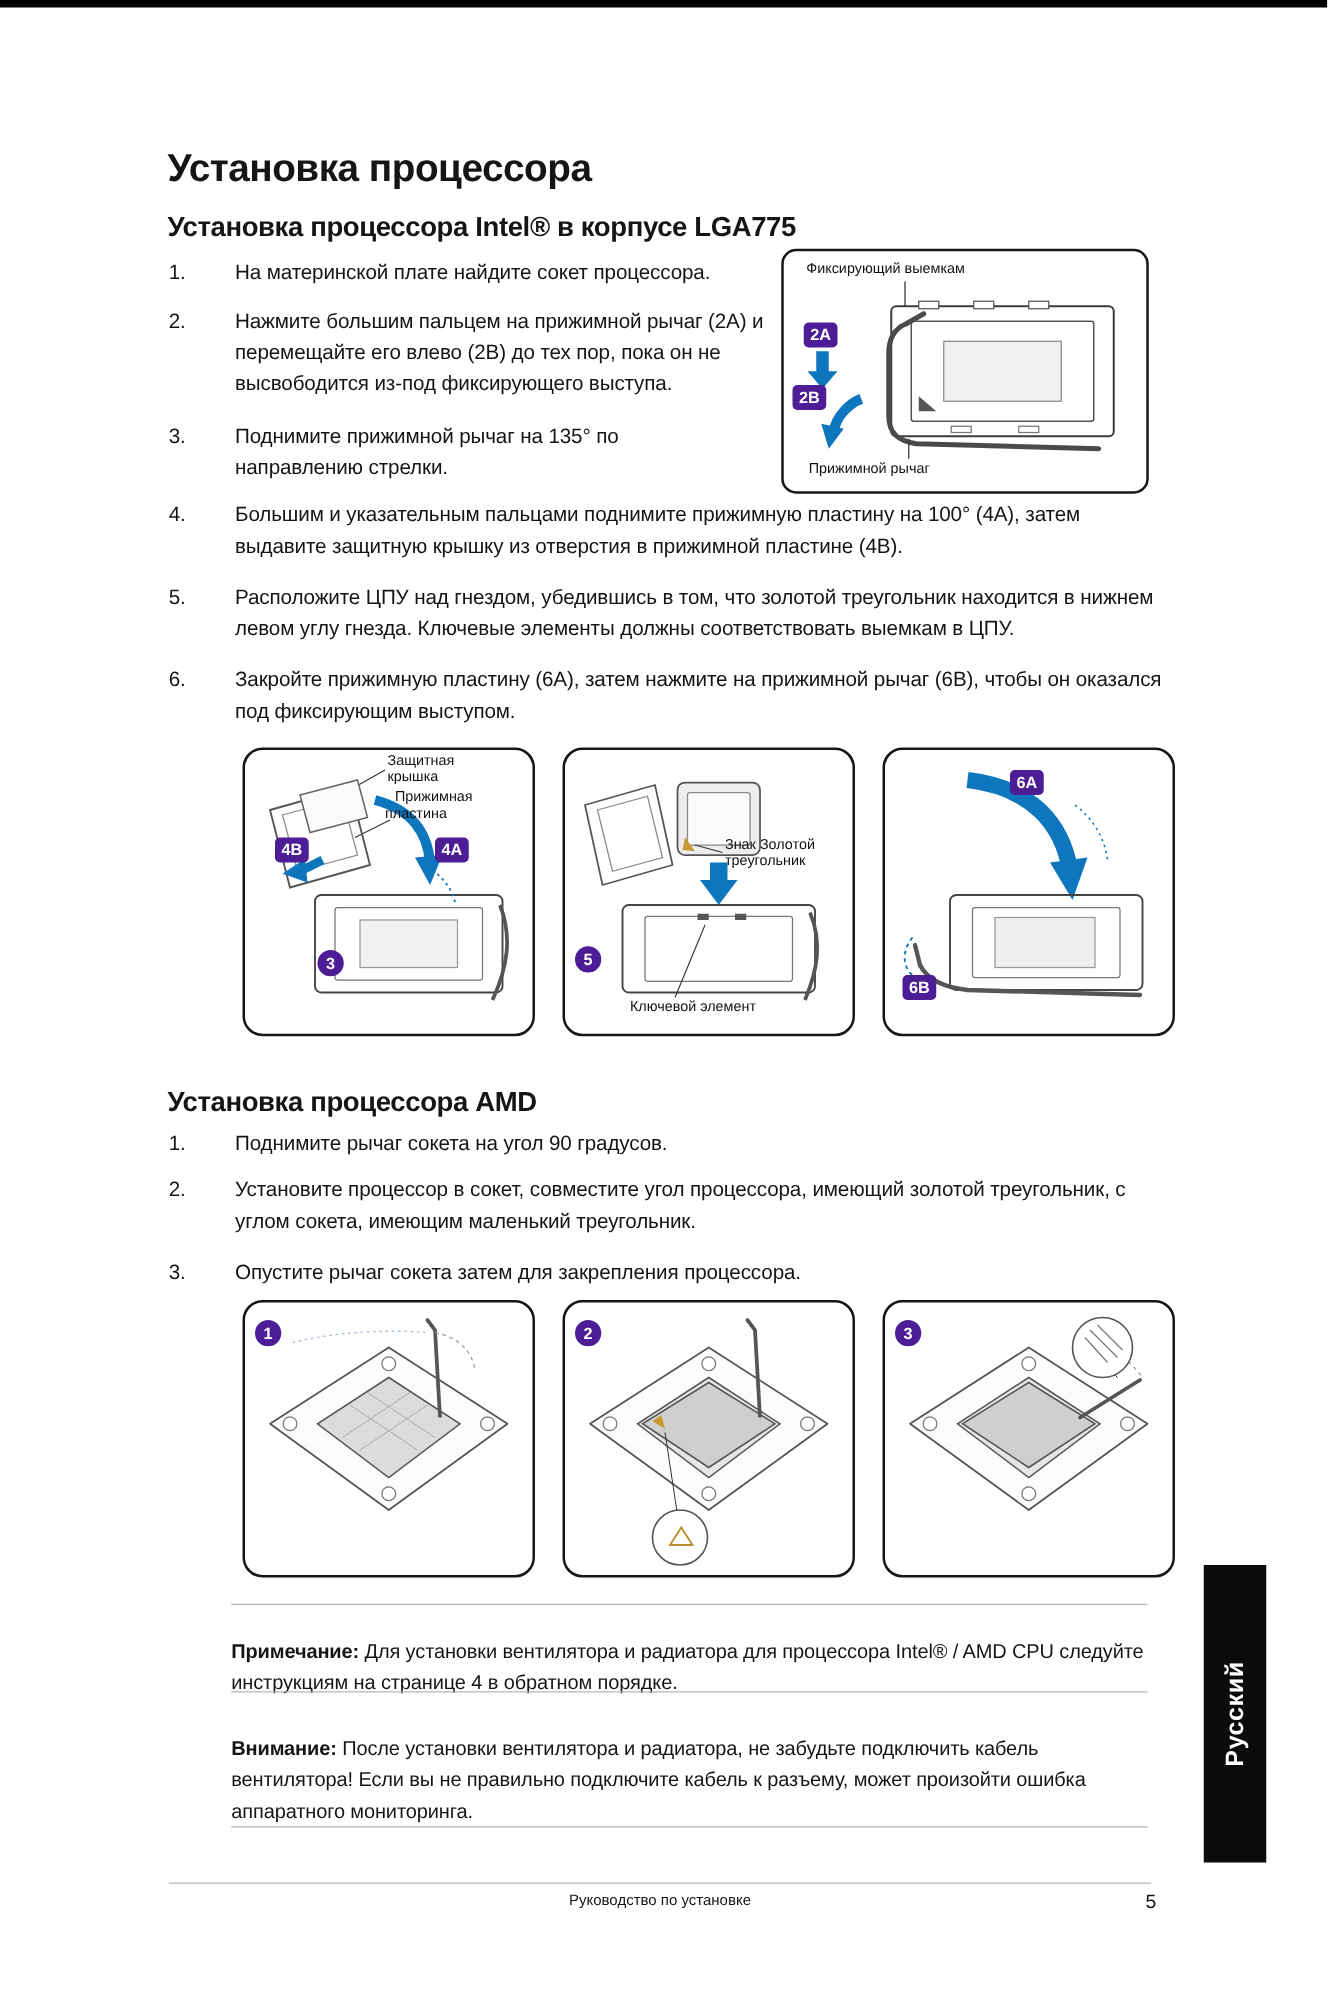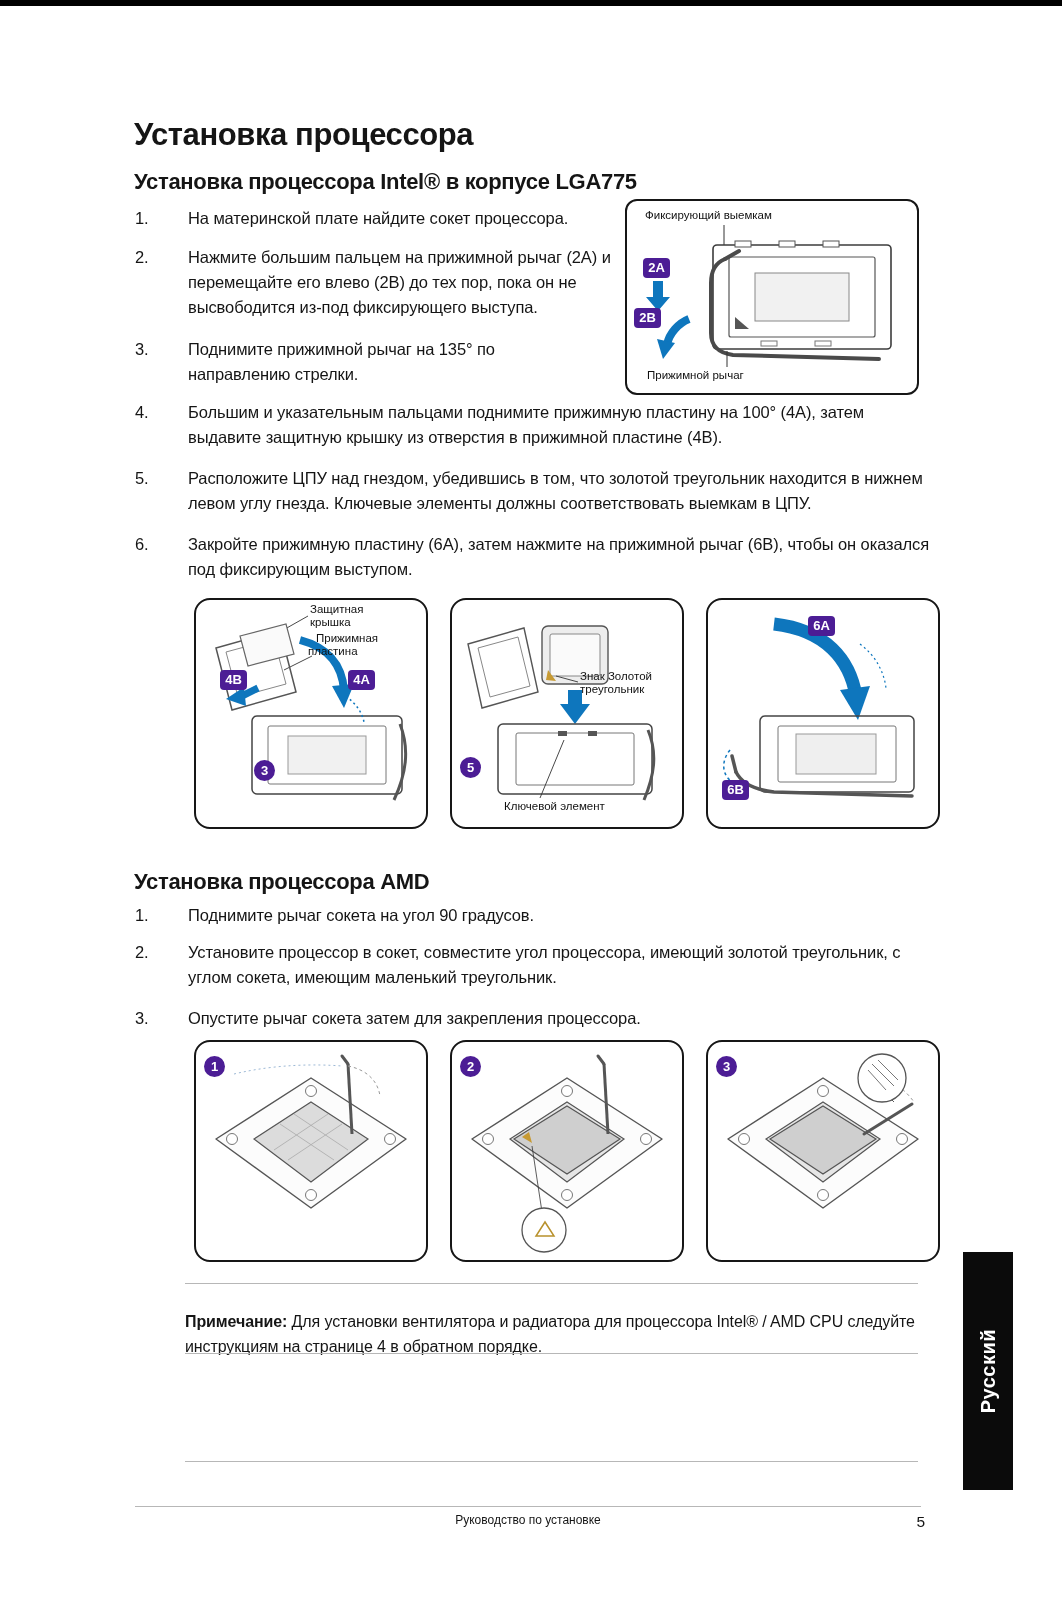--- a/index.html
+++ b/index.html
@@ -235,20 +235,21 @@
       <line x1="160" y1="28" x2="178" y2="48" stroke="#777" stroke-width="1"></line>
       <line x1="164" y1="22" x2="186" y2="44" stroke="#777" stroke-width="1"></line>
       <line x1="170" y1="18" x2="190" y2="38" stroke="#777" stroke-width="1"></line>
     </svg>
     <div class="badge round" style="left:8px;top:14px">3</div>
   </div>
 
   <div class="hr" style="left:185px;top:1283px;width:733px"></div>
   <p class="notetext" style="top:1293px"><b>Примечание:</b><span> Для установки вентилятора и радиатора для процессора Intel® / AMD CPU следуйте инструкциям на странице 4 в обратном порядке.</span></p>
   <div class="hr" style="left:185px;top:1353px;width:733px"></div>
+  <p class="notetext" style="top:1371px"><b>Внимание:</b><span> После установки вентилятора и радиатора, не забудьте подключить кабель вентилятора! Если вы не правильно подключите кабель к разъему, может произойти ошибка аппаратного мониторинга.</span></p>
   <div class="hr" style="left:185px;top:1461px;width:733px"></div>
 
   <div class="langtab">
     <span>Русский</span>
   </div>
 
   <div class="hr" style="left:135px;top:1506px;width:786px"></div>
   <div class="footer-text">Руководство по установке</div>
   <div class="footer-page">5</div>
 </div>

